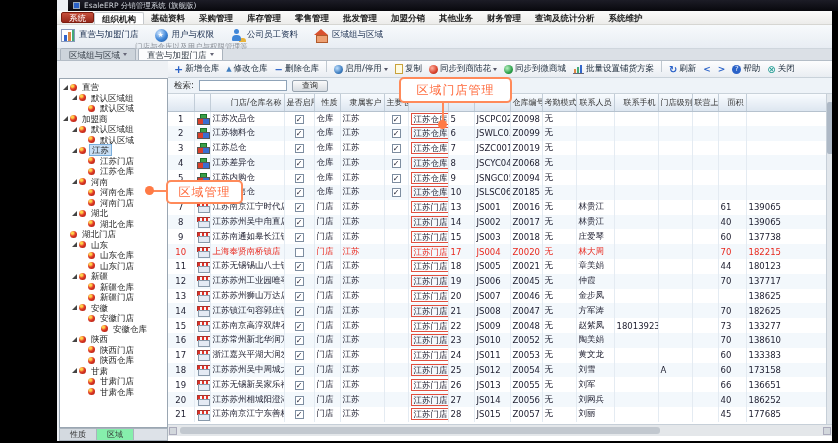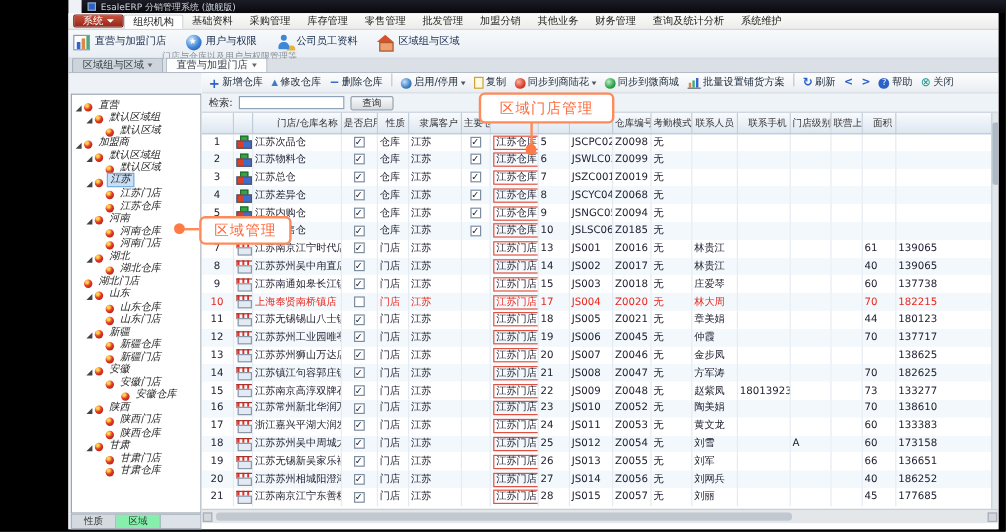--- a/index.html
+++ b/index.html
@@ -5,21 +5,21 @@
   html,body{margin:0;padding:0;background:#000;}
   *{box-sizing:border-box;font-family:"DejaVu Sans","Liberation Sans",sans-serif;}
   .stage{position:relative;width:838px;height:443px;background:#000;overflow:hidden;}
   .window{position:absolute;left:57px;top:0;width:775px;height:441px;background:#eef1f5;border-bottom:1px solid #555;}
   
   .titlebar{position:absolute;left:11px;top:0;width:100%;height:11px;background:linear-gradient(#1c1c26,#08080d);display:flex;align-items:center;}
   .appicon{width:7px;height:7px;margin-left:5px;background:#2a62c8;border:1px solid #9ab;}
   .titletext{color:#cfd3da;font-size:7.5px;margin-left:4px;white-space:nowrap;}
   
   .menubar{position:absolute;left:0;top:11px;width:100%;height:14px;background:linear-gradient(#fbfbfa,#ececea);border-bottom:1px solid #d6d6d2;display:flex;align-items:center;}
-  .sysbtn{height:11px;margin-left:4px;padding:0 7px;background:linear-gradient(#c8503c,#96271a);border:1px solid #7c1d10;border-radius:2px;color:#fff;font-size:8.5px;line-height:10px;display:flex;align-items:center;gap:3px;}
+  .sysbtn{height:11px;margin-left:4px;padding:0 7px;background:linear-gradient(#c8503c,#96271a);border:1px solid #7c1d10;border-radius:2px;color:#fff;font-size:8.5px;line-height:10px;display:flex;align-items:center;gap:3px;flex-direction:column;}
   .sysbtn .dar{width:0;height:0;border-left:3px solid transparent;border-right:3px solid transparent;border-top:3px solid #fff;}
   .menu-item{font-size:8.5px;color:#222;padding:0 7px;height:12px;line-height:12px;white-space:nowrap;}
   .menu-item.active{background:#fff;border:1px solid #c4c8cc;border-bottom:none;border-radius:2px 2px 0 0;}
   
   .ribbon{position:absolute;left:0;top:25px;width:100%;height:24px;background:linear-gradient(#f7fafc,#e8edf3);border-bottom:1px solid #cfd6dd;}
   .ribbon-buttons{position:absolute;left:4px;top:2px;display:flex;gap:16px;align-items:center;height:16px;}
   .rbtn{display:flex;align-items:center;gap:4px;font-size:8.5px;color:#15294a;white-space:nowrap;}
   .hint{position:absolute;left:78px;top:17px;font-size:7.5px;color:#8a8f96;background-image:linear-gradient(#c42020,#c42020);background-size:42px 1px;background-position:0 100%;background-repeat:no-repeat;padding-bottom:1px;}
   
   .stores-icon{width:14px;height:13px;border:1px solid #8899bb;background:#fff;background-image:linear-gradient(#3366cc,#3366cc),linear-gradient(#dd8844,#dd8844),linear-gradient(#44aa77,#44aa77);background-size:3px 6px,3px 9px,3px 11px;background-position:2px bottom,6px bottom,10px bottom;background-repeat:no-repeat;}
@@ -34,21 +34,21 @@
   
   .tabstrip{position:absolute;left:0;top:49px;width:100%;height:12px;background:#dbe0e6;border-bottom:1px solid #b4bdc7;display:flex;align-items:flex-end;padding-left:3px;}
   .doctab{height:12px;line-height:12px;padding:0 8px;font-size:8.5px;color:#333c46;background:#cdd4db;border:1px solid #aab3bd;border-bottom:none;border-radius:2px 2px 0 0;margin-right:2px;display:flex;align-items:center;gap:3px;white-space:nowrap;}
   .doctab.active{background:#fdfdfe;}
   .doctab .dar{width:0;height:0;border-left:2.5px solid transparent;border-right:2.5px solid transparent;border-top:3px solid #667;}
   
   .main{position:absolute;left:0;top:61px;width:775px;height:380px;}
   .sidepanel{position:absolute;left:0;top:0;width:111px;height:100%;background:#eef1f5;}
   .treebox{position:absolute;left:2px;top:17px;right:0;bottom:13px;background:#fff;border:1px solid #9aa6b2;overflow:hidden;}
   .tree{padding-top:3px;}
-  .titem{display:flex;align-items:flex-end;height:10.5px;font-size:8.5px;color:#222;white-space:nowrap;font-style:italic;}
+  .titem{display:flex;align-items:center;height:10.5px;font-size:8.5px;color:#222;white-space:nowrap;}
   .exp{width:0;height:0;border-bottom:5px solid #444;border-left:5px solid transparent;margin-right:2px;flex:none;}
   .noexp{width:7px;flex:none;}
   .ball{width:7px;height:7px;border-radius:50%;background:radial-gradient(circle at 35% 30%,#ffd24a 15%,#e23b28 45%,#9c1408);margin-right:3px;flex:none;}
   .tlabel{padding:0 2px;line-height:10px;}
   .titem.sel .tlabel{background:#c8dff5;border:1px solid #7aaedb;}
   .side-tabs{position:absolute;left:2px;bottom:0;right:0;height:13px;background:#dde2e8;border:1px solid #aab3bd;display:flex;}
   .stab{height:100%;padding:0 10px;font-size:8px;line-height:12px;color:#333;background:#d4dae0;border-right:1px solid #aab3bd;}
   .stab.active{background:#86efac;}
   
   .content{position:absolute;left:111px;top:0;width:664px;height:100%;overflow:hidden;background:#fff;}
@@ -113,21 +113,21 @@
     <div class="titlebar">
       <div class="appicon"></div>
       <div class="titletext">EsaleERP 分销管理系统 (旗舰版)</div>
     </div>
 
     <div class="menubar">
       <div class="sysbtn">
         <span>系统</span>
         <span class="dar"></span>
       </div>
-      <div style="display:flex;align-items:flex-end;height:100%;padding-top:2px;">
+      <div style="display:flex;align-items:flex-end;height:100%;padding-top:2px;font-weight:bold;">
           <div class="menu-item active">组织机构</div>
           <div class="menu-item">基础资料</div>
           <div class="menu-item">采购管理</div>
           <div class="menu-item">库存管理</div>
           <div class="menu-item">零售管理</div>
           <div class="menu-item">批发管理</div>
           <div class="menu-item">加盟分销</div>
           <div class="menu-item">其他业务</div>
           <div class="menu-item">财务管理</div>
           <div class="menu-item">查询及统计分析</div>

